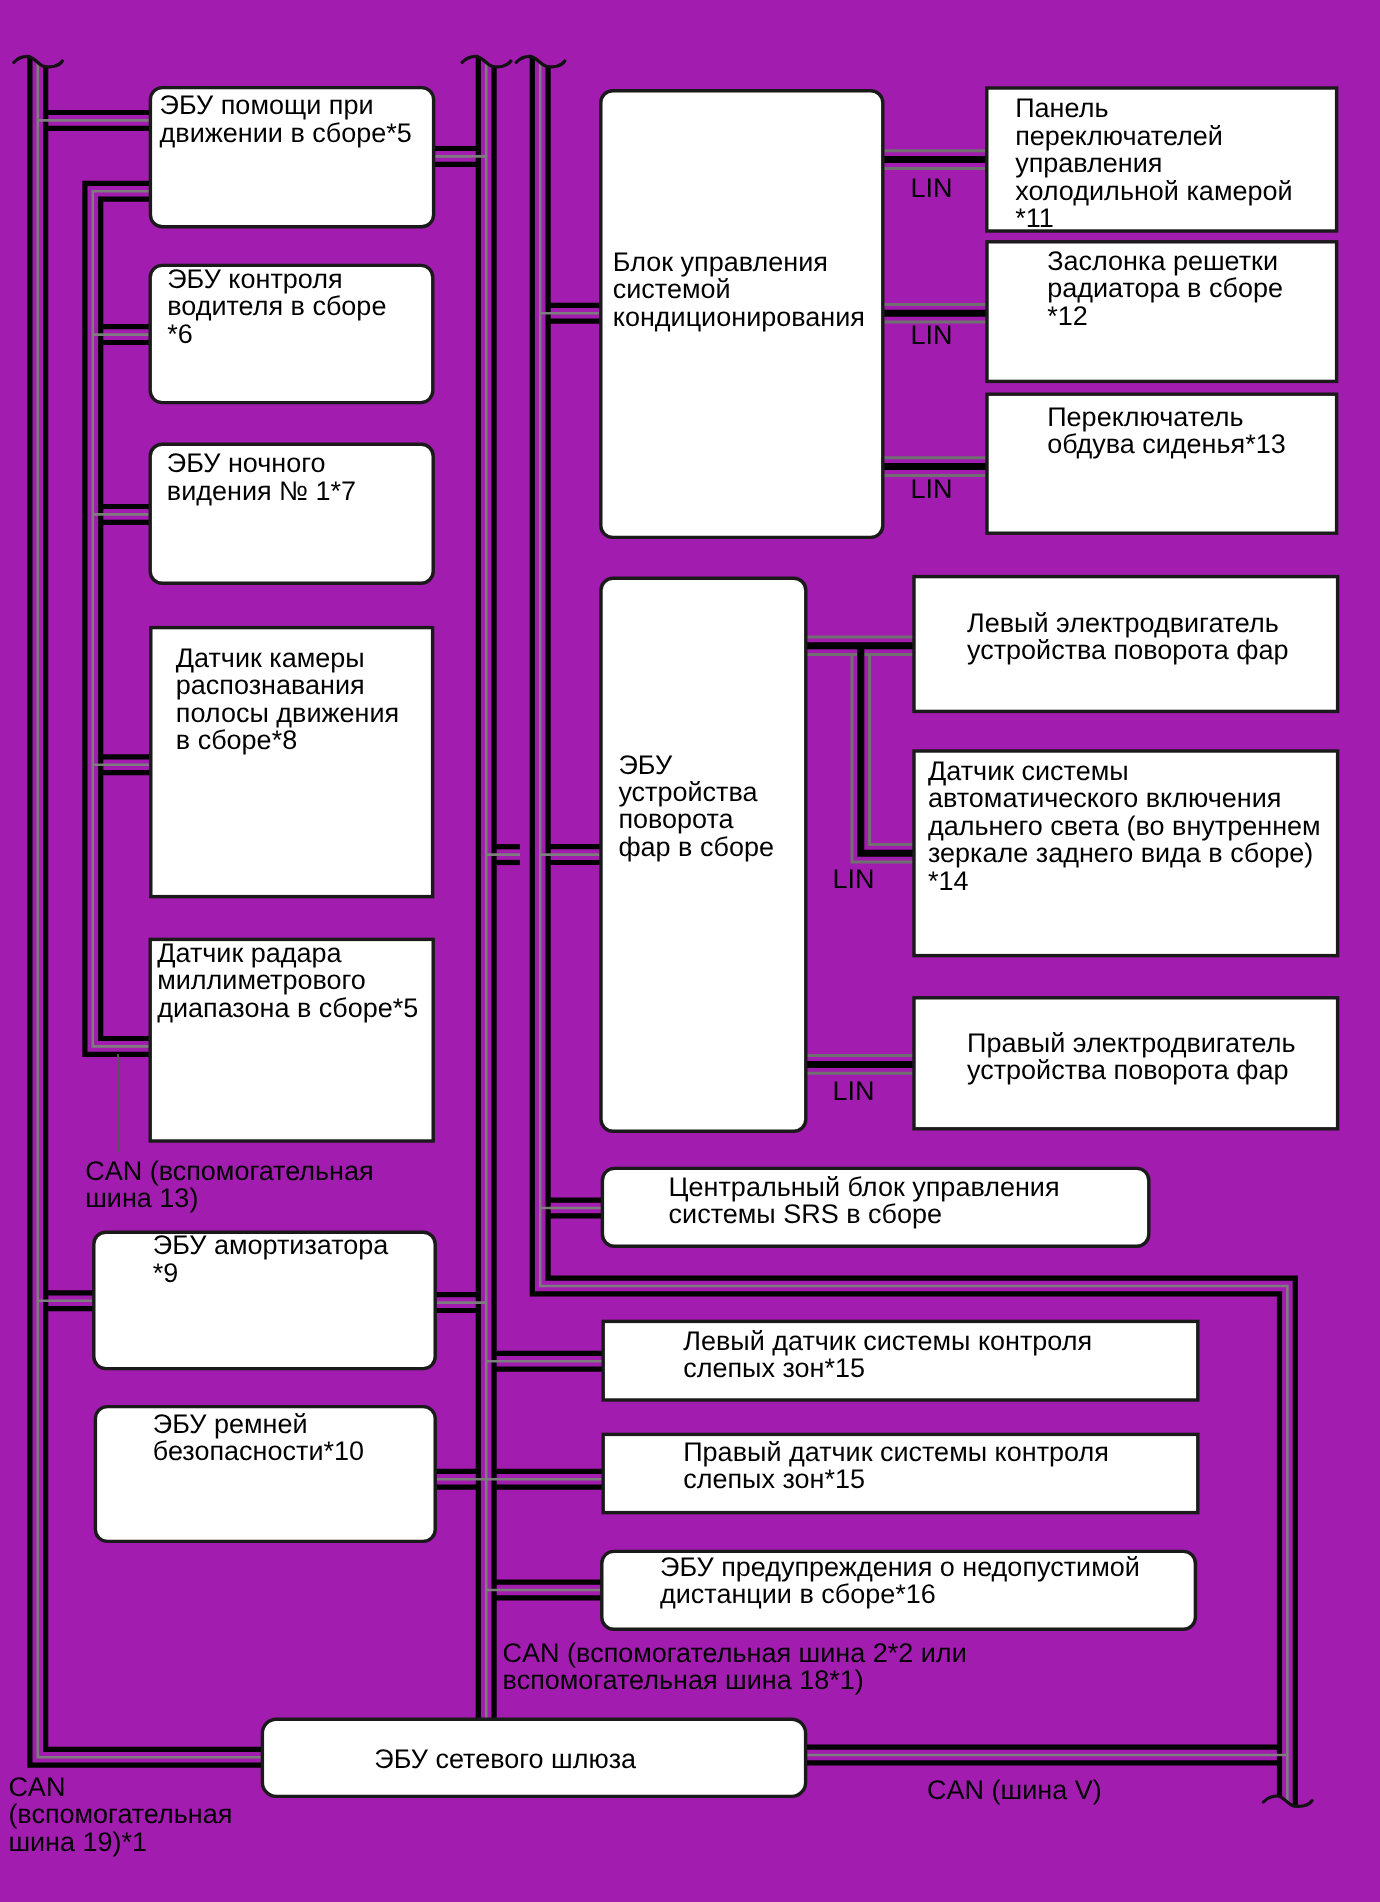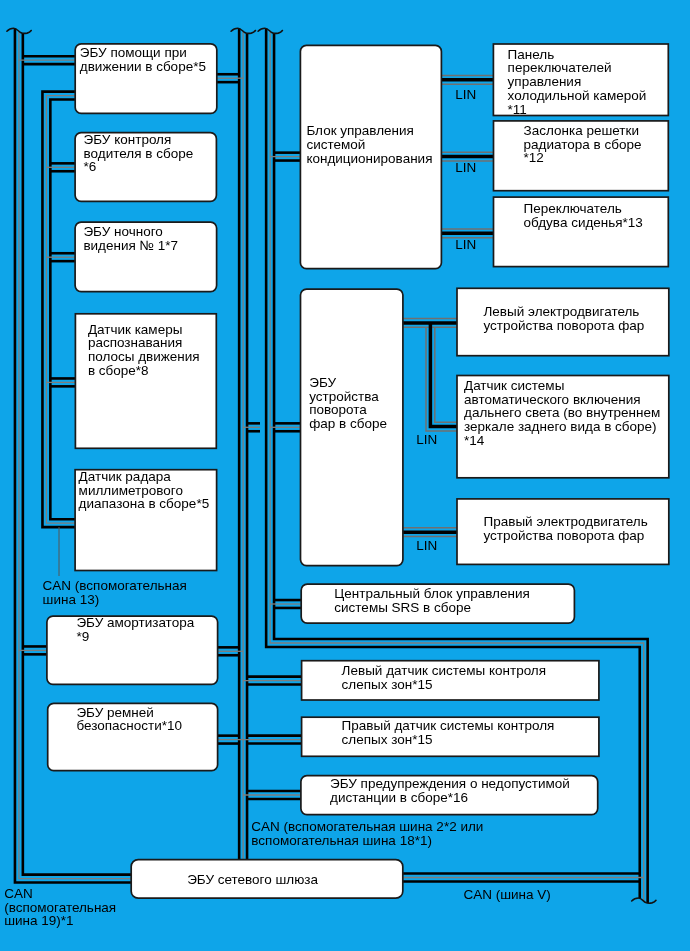--- a/index.html
+++ b/index.html
@@ -1,18 +1,18 @@
 <!DOCTYPE html>
 <html><head>
 <meta charset="utf-8">
 <style>
 html,body{margin:0;padding:0;background:#ffffff;}
 body{width:690px;height:951px;overflow:hidden;
      font-family:"Liberation Sans",sans-serif;}
-#stage{position:relative;width:690px;height:951px;background:#0ea5e9;}
+#stage{position:relative;width:690px;height:951px;background:#a21caf;}
 svg#diagram{position:absolute;left:0;top:0;display:block;}
 .boxrect{fill:#ffffff;stroke:#1a1a1a;stroke-width:1.7;}
 .boxtext{font-family:"Liberation Sans",sans-serif;fill:#000000;}
 .lbl{font-family:"Liberation Sans",sans-serif;fill:#000000;}
 .bus{fill:none;stroke:#000000;stroke-width:2.6;stroke-linecap:butt;stroke-linejoin:miter;}
 .leader{fill:none;stroke:#555555;stroke-width:1.0;}
 .squig{fill:none;stroke:#111111;stroke-width:1.6;stroke-linecap:round;}
 .busmid{fill:none;stroke:#7d7d7d;stroke-width:1.3;stroke-linecap:butt;stroke-linejoin:miter;}
 .linmid{fill:none;stroke:#000000;stroke-width:3.5;stroke-linecap:butt;stroke-linejoin:miter;}
 .linside{fill:none;stroke:#707070;stroke-width:1.5;stroke-linecap:butt;stroke-linejoin:miter;}

